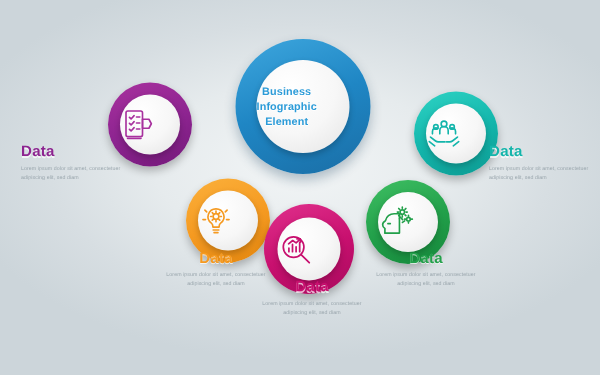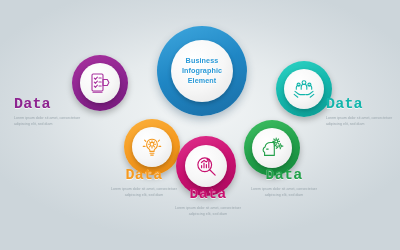--- a/index.html
+++ b/index.html
@@ -37,21 +37,20 @@
     border-radius: 50%;
     box-sizing: border-box;
   }
   .inner {
     position: absolute;
     border-radius: 50%;
     background: radial-gradient(circle at 36% 30%, #ffffff 0%, #f7f7f7 52%, #e3e3e3 100%);
     box-shadow: 0 2px 4px rgba(0,0,0,0.22);
     display: flex;
     align-items: center;
-    justify-content: center;
     box-sizing: border-box;
   }
   .inner svg { display: block; }
 
   
   #node-center {
     left: 157px; top: 26px;
     width: 90px; height: 90px;
   }
   #node-center .ring {
@@ -90,26 +89,25 @@
 
   #node-pink   { left: 176px; top: 136px; width: 60px; height: 60px; }
   #node-pink .ring    { background: linear-gradient(160deg, #e0308c 0%, #c8106f 52%, #a80a5d 100%); }
   #node-pink .inner   { left: 9px; top: 9px; right: 9px; bottom: 9px; }
 
   
   .block { position: absolute; width: 72px; }
   .block.ta-left   { text-align: left; }
   .block.ta-center { text-align: center; }
   .block-title {
-    font-size: 15px;
+    font-size: 10px;
     font-weight: bold;
     letter-spacing: 0.2px;
     margin: 0 0 2px 0;
     text-shadow: 0 1px 0 rgba(255,255,255,0.7);
-    font-family: Liberation Mono, monospace;
   }
   .block-body {
     font-size: 3.5px;
     line-height: 1.72;
     color: #9aa6ad;
     margin: 0;
     letter-spacing: 0.05px;
   }
 
   #block-purple { left: 14px;  top: 96px;  }

